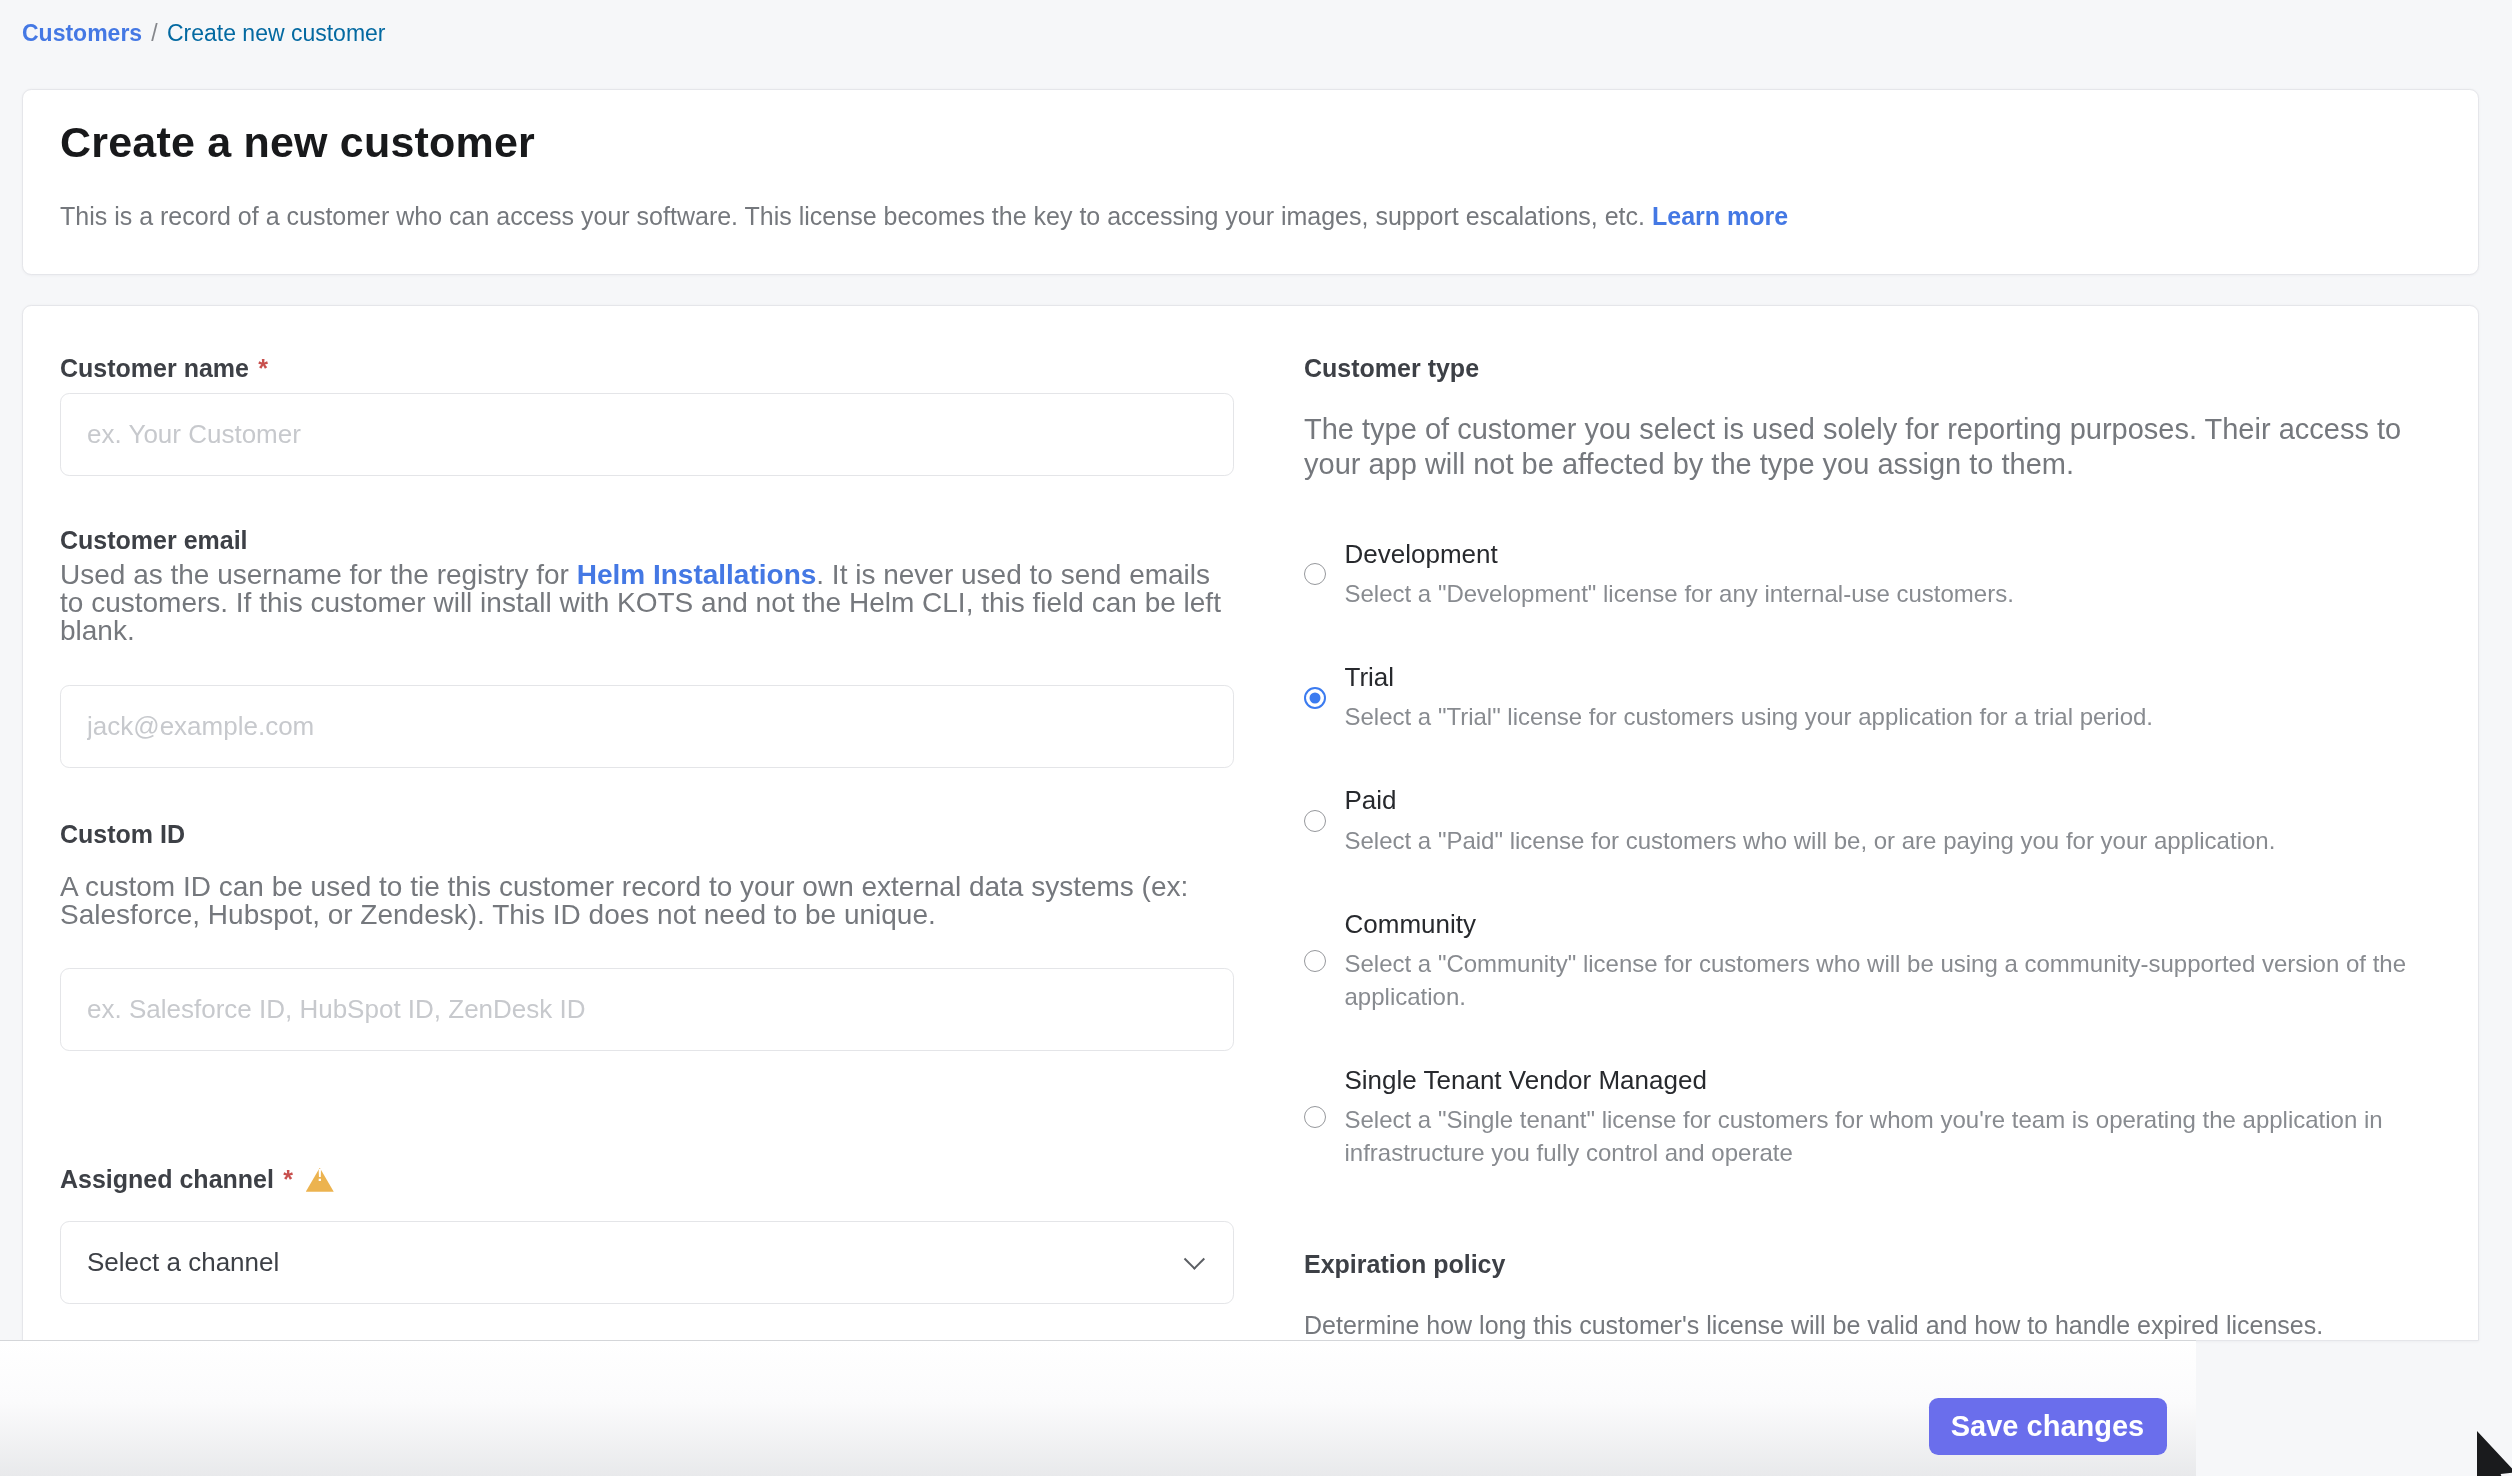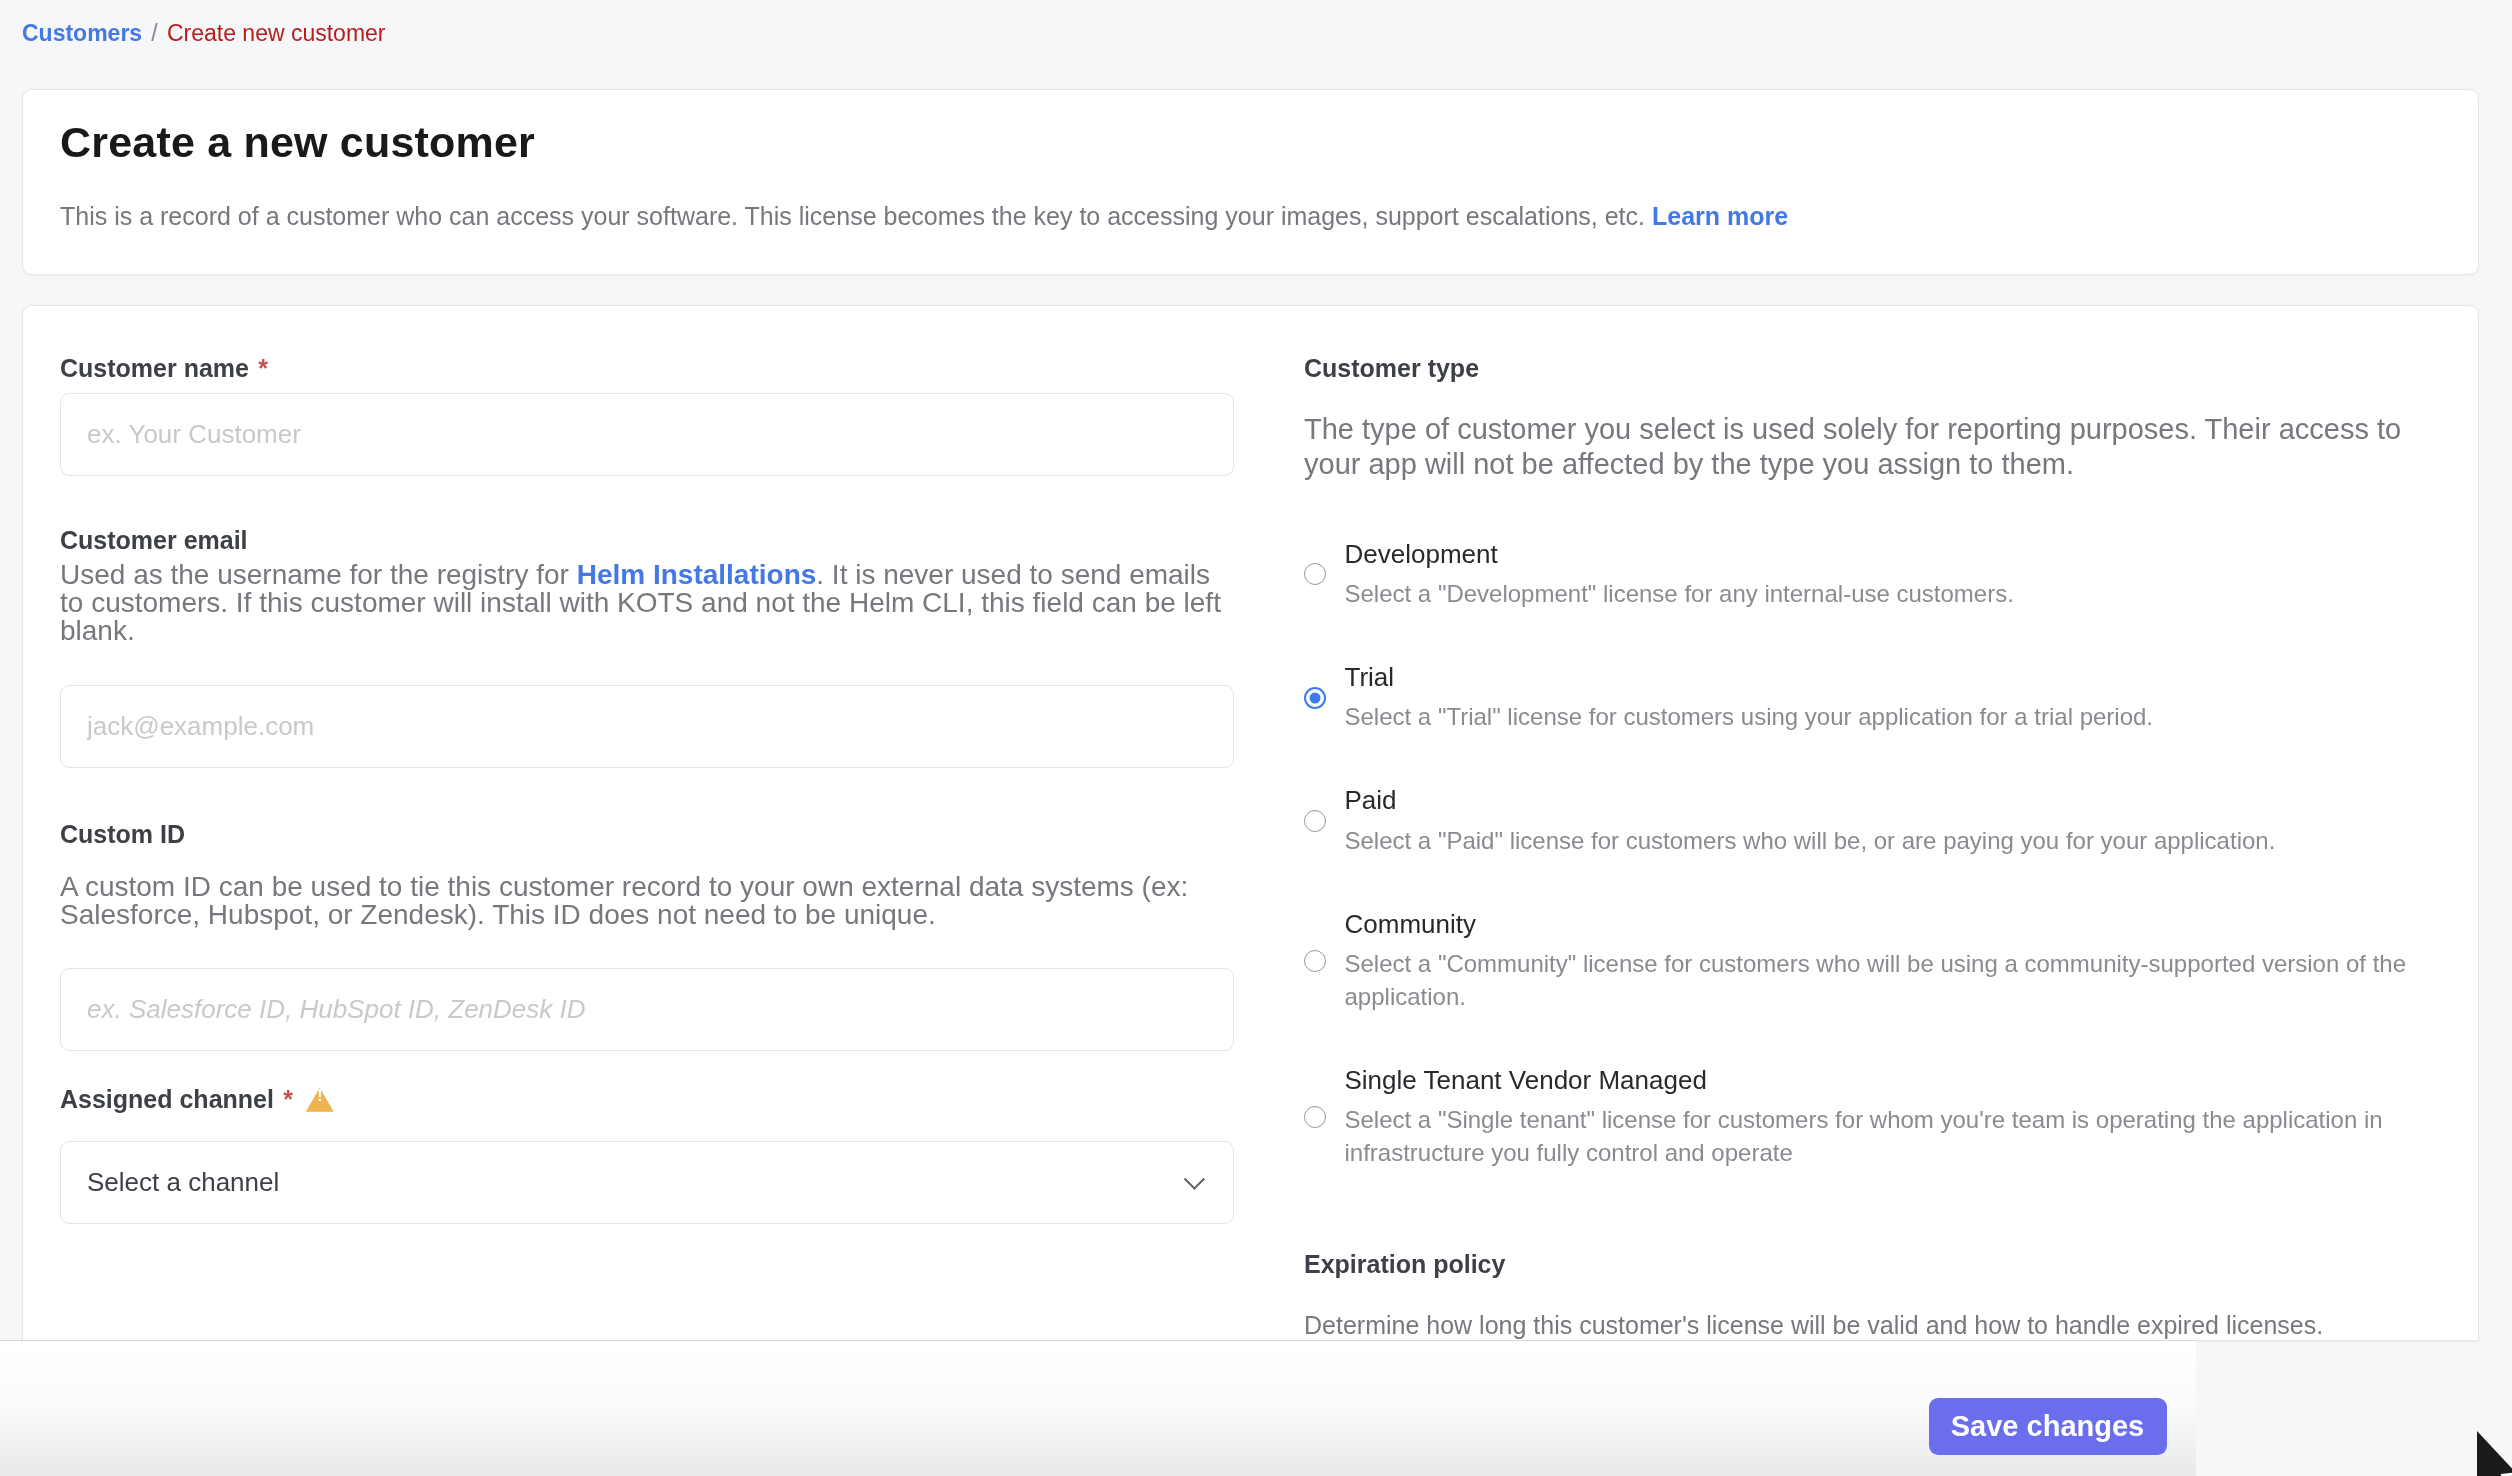--- a/index.html
+++ b/index.html
@@ -9,21 +9,21 @@
     background:#f6f7f9;
     font-family:"Liberation Sans","DejaVu Sans",sans-serif;
     color:#33363b;
   }
   a { text-decoration:none; cursor:pointer; }
 
   
   .breadcrumb { position:absolute; left:22px; top:20.3px; font-size:23px; color:#85878c; }
   .bc-link { color:#4478e4; font-weight:600; }
   .bc-sep { margin:0 9.2px; color:#85878c; }
-  .bc-cur { color:#b91c1c; }
+  .bc-cur { color:#0369a1; }
 
   
   .card {
     position:absolute; left:22px; width:2457px;
     background:#ffffff; border:0.9px solid #e5e6ea; border-radius:9.2px;
     box-shadow:0 0.9px 2.8px rgba(30,32,40,0.04);
   }
   .header-card { top:89px; height:186px; padding:28px 37px; }
   .header-card h1 { font-size:43px; font-weight:800; color:#18191b; letter-spacing:0.2px; }
   .page-desc { margin-top:35px; font-size:25px; color:#75787d; }
@@ -45,21 +45,21 @@
     outline:none; background:#fff;
   }
   .text-input::placeholder { color:#c7c9cd; }
 
   .help-text { font-size:28px; line-height:28px; color:#75787d; }
 
   .mb-gap1 { margin-bottom:50px; }   
   .email-desc { margin-top:5.5px; margin-bottom:31px; }
   .mb-gap2 { margin-bottom:52px; }   
   .cid-desc { margin-top:24px; margin-bottom:29.5px; }
-  .mb-gap3 { margin-bottom:34px;font-style:italic; }   
+  .mb-gap3 { margin-bottom:114px; }   
 
   
   .warn-icon { position:relative; width:28px; height:24px; display:inline-block; margin-left:3.7px; }
   .warn-tri  { position:absolute; inset:0; background:#ecb34f;
                clip-path:polygon(50% 0%, 100% 100%, 0% 100%); }
   .warn-excl { position:absolute; left:0; right:0; bottom:0.9px; text-align:center;
                color:#fff; font-size:15.7px; font-weight:800; }
 
   
   .select-box {

